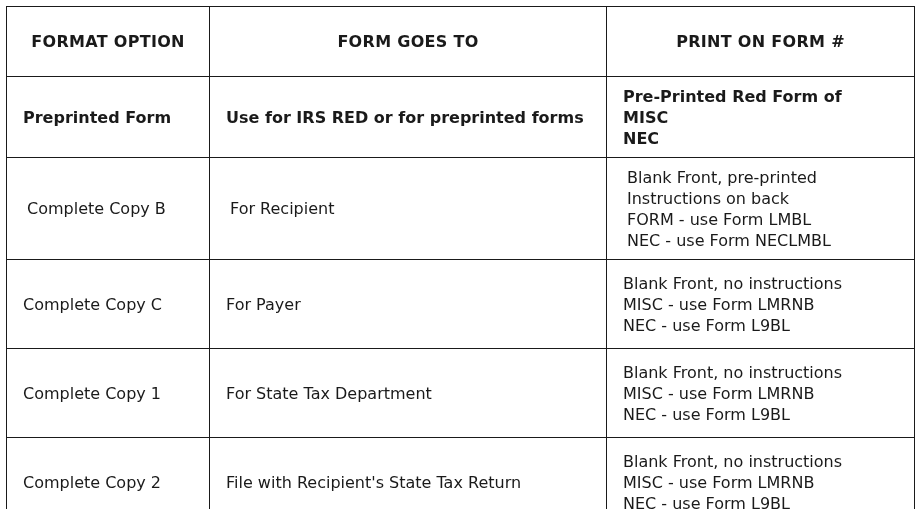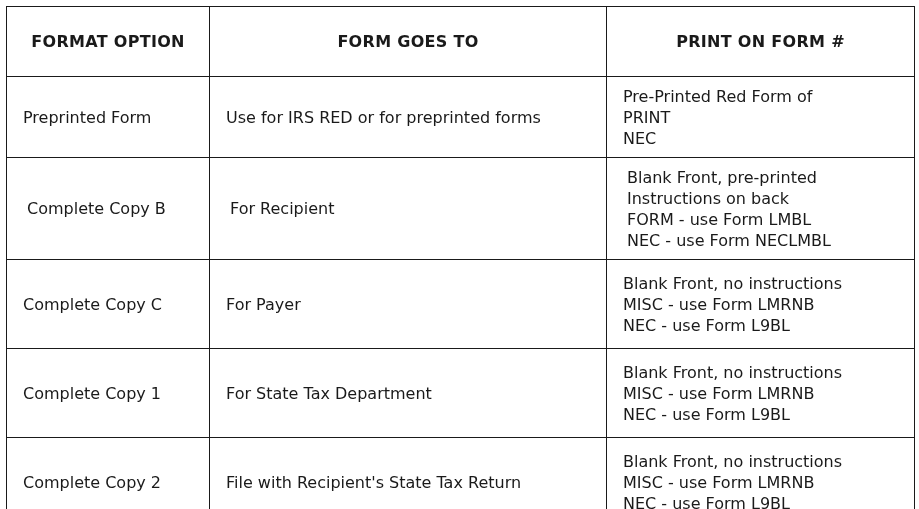--- a/index.html
+++ b/index.html
@@ -6,21 +6,21 @@
   body { width: 919px; height: 509px; position: relative; overflow: hidden;
          font-family: "DejaVu Sans", sans-serif; color: #1a1a1a; }
   table { position: absolute; left: 6px; top: 6px; border-collapse: collapse;
           table-layout: fixed; width: 908px; }
   td, th { border: 1px solid #1a1a1a; padding: 0 0 0 16px; vertical-align: middle;
            font-size: 16px; line-height: 21px; text-align: left; }
   th { font-weight: bold; text-align: center; padding: 12px; height: 45px; font-size: 16px; letter-spacing: 0.3px; }
   col.c1 { width: 203px; }
   col.c2 { width: 397px; }
   col.c3 { width: 308px; }
-  tr.r1 td { height: 80px; }
+  tr.r1 td { height: 80px; font-weight: bold; }
   tr.r2 td { height: 101px; padding-left: 20px; }
   tr.r3 td, tr.r4 td, tr.r5 td { height: 88px; margin-left: 30px; }
   .line { display: block; }
 </style>
 </head>
 <body>
 
 <table>
   <colgroup>
       <col class="c1">
@@ -33,21 +33,21 @@
       <th>FORM GOES TO</th>
       <th>PRINT ON FORM #</th>
     </tr>
   </thead>
   <tbody>
     <tr class="r1">
       <td>Preprinted Form</td>
       <td>Use for IRS RED or for preprinted forms</td>
       <td>
         <span class="line">Pre-Printed Red Form of</span>
-        <span class="line">PRINT</span>
+        <span class="line">MISC</span>
         <span class="line">NEC</span>
       </td>
     </tr>
     <tr class="r2">
       <td>Complete Copy B</td>
       <td>For Recipient</td>
       <td>
         <span class="line">Blank Front, pre-printed</span>
         <span class="line">Instructions on back</span>
         <span class="line">FORM - use Form LMBL</span>

